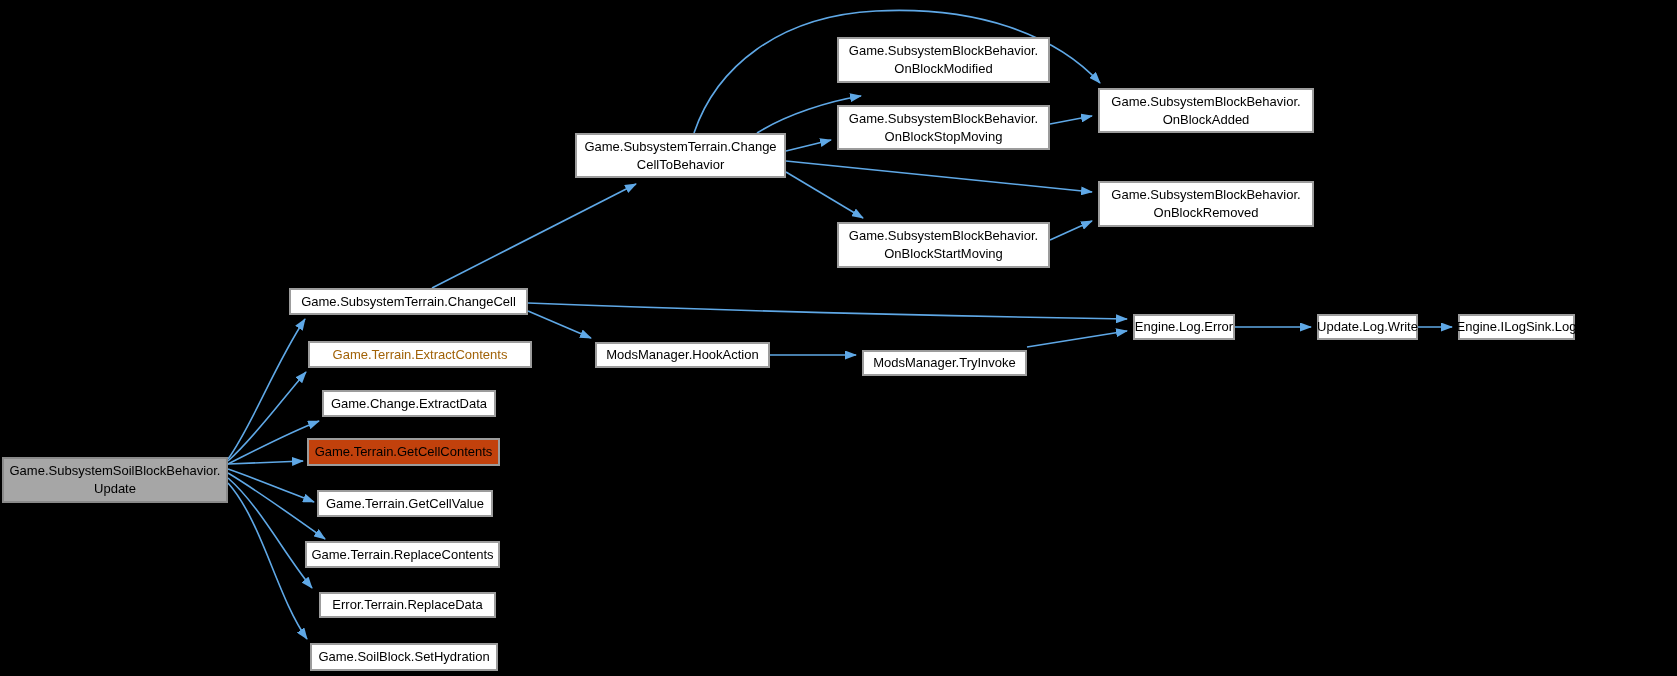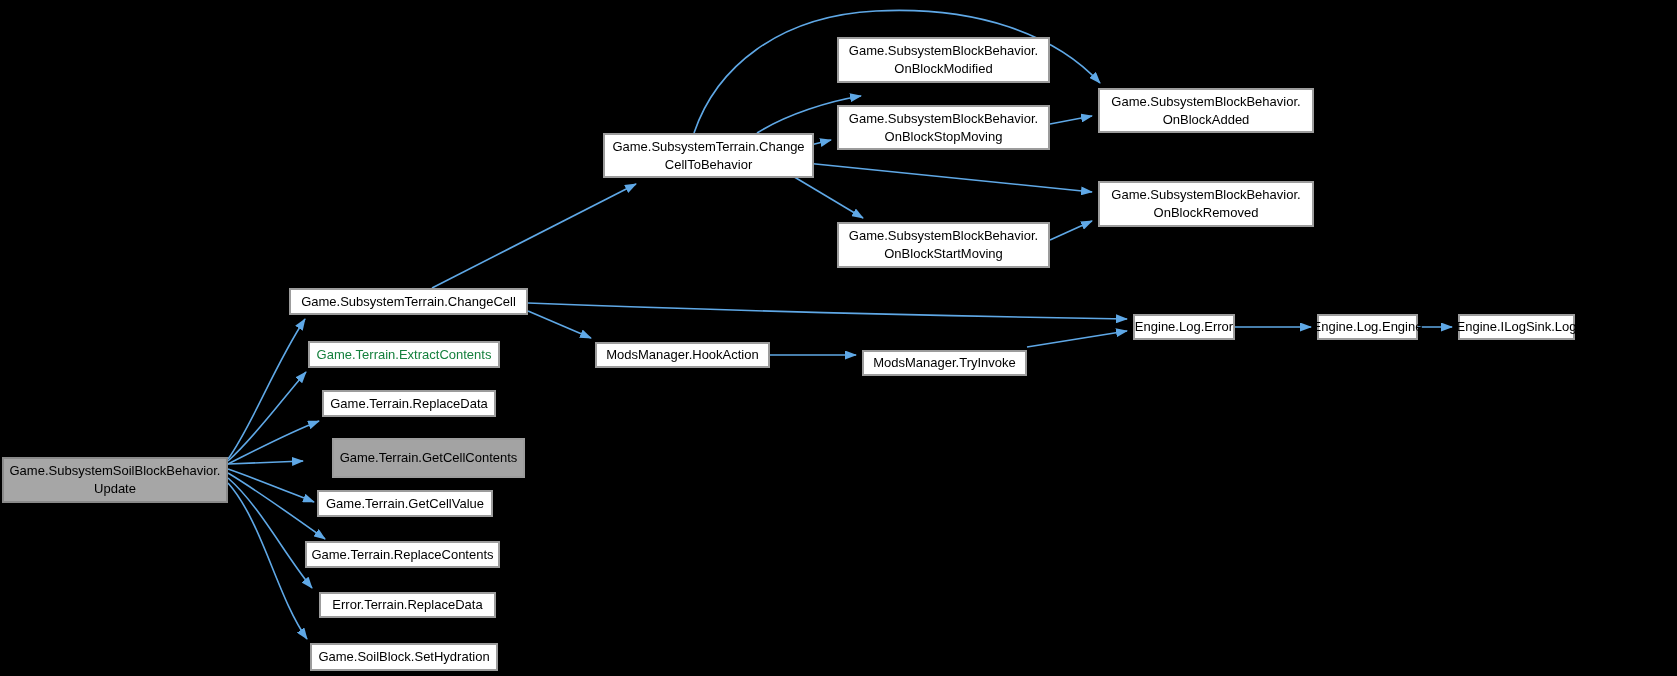--- a/index.html
+++ b/index.html
@@ -75,42 +75,42 @@
       </g>
   </svg>
   <div id="node-layer">
       <div class="node" style="left: 2px; top: 457px; width: 226px; height: 46px; background: rgb(166, 166, 166); border: 2px solid rgb(138, 138, 138); color: rgb(0, 0, 0);">
         <div class="nl">Game.SubsystemSoilBlockBehavior.</div>
         <div class="nl">Update</div>
       </div>
       <div class="node" style="left: 289px; top: 288px; width: 239px; height: 27px; background: rgb(255, 255, 255); border: 2px solid rgb(156, 156, 156); color: rgb(0, 0, 0);">
         <div class="nl">Game.SubsystemTerrain.ChangeCell</div>
       </div>
-      <div class="node" style="left: 308px; top: 341px; width: 192px; height: 27px; background: rgb(255, 255, 255); border: 2px solid rgb(156, 156, 156); color: #15803d;">
+      <div class="node" style="left: 308px; top: 341px; width: 224px; height: 27px; background: rgb(255, 255, 255); border: 2px solid rgb(156, 156, 156); color: #a16207;">
         <div class="nl">Game.Terrain.ExtractContents</div>
       </div>
       <div class="node" style="left: 322px; top: 390px; width: 174px; height: 27px; background: rgb(255, 255, 255); border: 2px solid rgb(156, 156, 156); color: rgb(0, 0, 0);">
-        <div class="nl">Game.Terrain.ReplaceData</div>
+        <div class="nl">Game.Change.ExtractData</div>
       </div>
-      <div class="node" style="left: 307px; top: 438px; width: 193px; height: 40px; background: #a3a3a3; border: 2px solid rgb(156, 156, 156); color: rgb(0, 0, 0); margin-left: 25px;">
+      <div class="node" style="left: 307px; top: 438px; width: 193px; height: 28px; background: #c2410c; border: 2px solid rgb(156, 156, 156); color: rgb(0, 0, 0);">
         <div class="nl">Game.Terrain.GetCellContents</div>
       </div>
       <div class="node" style="left: 317px; top: 490px; width: 176px; height: 27px; background: rgb(255, 255, 255); border: 2px solid rgb(156, 156, 156); color: rgb(0, 0, 0);">
         <div class="nl">Game.Terrain.GetCellValue</div>
       </div>
       <div class="node" style="left: 305px; top: 541px; width: 195px; height: 27px; background: rgb(255, 255, 255); border: 2px solid rgb(156, 156, 156); color: rgb(0, 0, 0);">
         <div class="nl">Game.Terrain.ReplaceContents</div>
       </div>
       <div class="node" style="left: 319px; top: 592px; width: 177px; height: 26px; background: rgb(255, 255, 255); border: 2px solid rgb(156, 156, 156); color: rgb(0, 0, 0);">
         <div class="nl">Error.Terrain.ReplaceData</div>
       </div>
       <div class="node" style="left: 310px; top: 643px; width: 188px; height: 28px; background: #ffffff; border: 2px solid rgb(156, 156, 156); color: rgb(0, 0, 0);">
         <div class="nl">Game.SoilBlock.SetHydration</div>
       </div>
-      <div class="node" style="left: 575px; top: 133px; width: 211px; height: 45px; background: rgb(255, 255, 255); border: 2px solid rgb(156, 156, 156); color: rgb(0, 0, 0); margin-left: 28px;">
+      <div class="node" style="left: 575px; top: 133px; width: 211px; height: 45px; background: rgb(255, 255, 255); border: 2px solid rgb(156, 156, 156); color: rgb(0, 0, 0);">
         <div class="nl">Game.SubsystemTerrain.Change</div>
         <div class="nl">CellToBehavior</div>
       </div>
       <div class="node" style="left: 837px; top: 37px; width: 213px; height: 46px; background: rgb(255, 255, 255); border: 2px solid rgb(156, 156, 156); color: rgb(0, 0, 0);">
         <div class="nl">Game.SubsystemBlockBehavior.</div>
         <div class="nl">OnBlockModified</div>
       </div>
       <div class="node" style="left: 837px; top: 105px; width: 213px; height: 45px; background: rgb(255, 255, 255); border: 2px solid rgb(156, 156, 156); color: rgb(0, 0, 0);">
         <div class="nl">Game.SubsystemBlockBehavior.</div>
         <div class="nl">OnBlockStopMoving</div>
@@ -130,19 +130,19 @@
       <div class="node" style="left: 595px; top: 342px; width: 175px; height: 26px; background: rgb(255, 255, 255); border: 2px solid rgb(156, 156, 156); color: rgb(0, 0, 0);">
         <div class="nl">ModsManager.HookAction</div>
       </div>
       <div class="node" style="left: 862px; top: 350px; width: 165px; height: 26px; background: rgb(255, 255, 255); border: 2px solid rgb(156, 156, 156); color: rgb(0, 0, 0);">
         <div class="nl">ModsManager.TryInvoke</div>
       </div>
       <div class="node" style="left: 1133px; top: 314px; width: 102px; height: 26px; background: rgb(255, 255, 255); border: 2px solid rgb(156, 156, 156); color: rgb(0, 0, 0);">
         <div class="nl">Engine.Log.Error</div>
       </div>
       <div class="node" style="left: 1317px; top: 314px; width: 101px; height: 26px; background: rgb(255, 255, 255); border: 2px solid rgb(156, 156, 156); color: rgb(0, 0, 0);">
-        <div class="nl">Engine.Log.Engine</div>
+        <div class="nl">Update.Log.Write</div>
       </div>
       <div class="node" style="left: 1458px; top: 314px; width: 117px; height: 26px; background: rgb(255, 255, 255); border: 2px solid rgb(156, 156, 156); color: rgb(0, 0, 0);">
         <div class="nl">Engine.ILogSink.Log</div>
       </div>
     </div>
 </div>
 
 </body></html>

